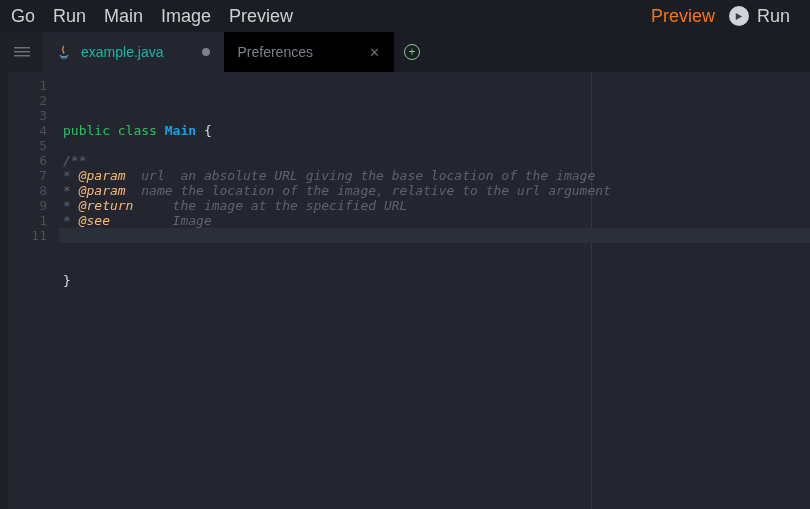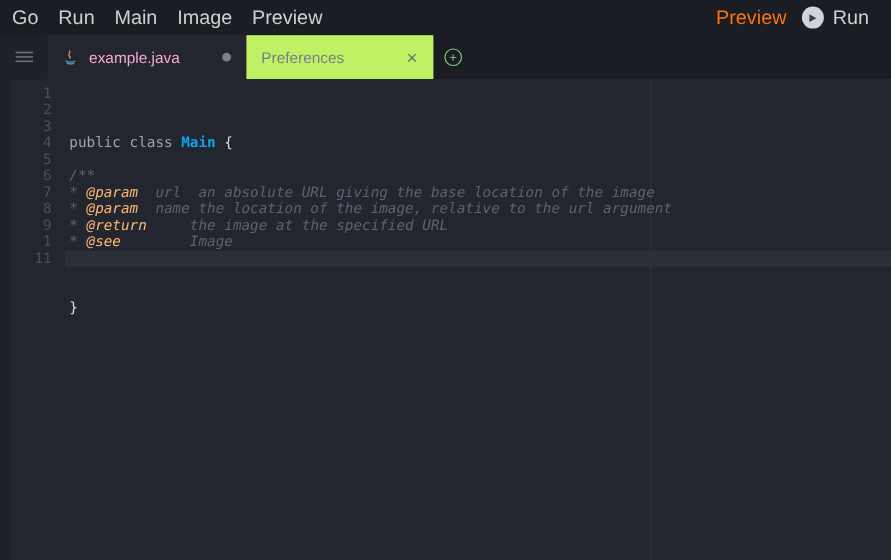--- a/index.html
+++ b/index.html
@@ -44,22 +44,22 @@
     display:flex; align-items:center; justify-content:center;
   }
   .tab {
     display:flex; align-items:center;
     padding: 0 14px;
     gap:10px;
     position:relative;
     cursor:pointer;
     font-size:14px;
   }
-  .tab.active { background:#23262e; color:#f9a8d4; }
-  .tab.inactive { background:#bef264; color:#7a7f8a; }
+  .tab.active { background:#23262e; color:#14b8a6; }
+  .tab.inactive { background:#000000; color:#7a7f8a; }
   .tab .file-icon { width:14px; height:14px; display:flex; align-items:center; justify-content:center; }
   .tab .dirty-dot { width:8px; height:8px; border-radius:50%; background:#7a7f8a; margin-left:28px;}
   .tab.inactive .close-x { color:#6a6f78; margin-left:46px; font-size:13px;}
   .tab-add {
     width:36px; display:flex; align-items:center; justify-content:center;
   }
   .add-circle {
     width:16px; height:16px; border-radius:50%;
     border:1.3px solid #7fd17f; display:flex; align-items:center; justify-content:center;
     color:#7fd17f; font-size:12px; line-height:1;
@@ -93,21 +93,21 @@
     white-space:pre;
     background:#23262e;
   }
   .code .line { height:15px; line-height:15px; padding-left:4px; position:relative;}
   .code .line.current {
     background:#2b2f38;
   }
   .code .line.current::after{
     content:""; position:absolute; right:-2000px; left:-2000px; top:0; bottom:0;
   }
-  .tok-kw   { color:#a3a3a3;text-align:right; }
+  .tok-kw   { color:#22c55e;text-align:right; }
   .tok-cls  { color:#0ea5e9;font-weight:bold; }
   .tok-pln  { color:#d8dee9; }
   .tok-cmt  { color:#5c6370; font-style:italic; }
   .tok-tag  { color:#fdba74; font-style:italic; }
   .vguide {
     position:absolute;
     top:0; bottom:0;
     width:1px;
     background:#34373f;
   }

